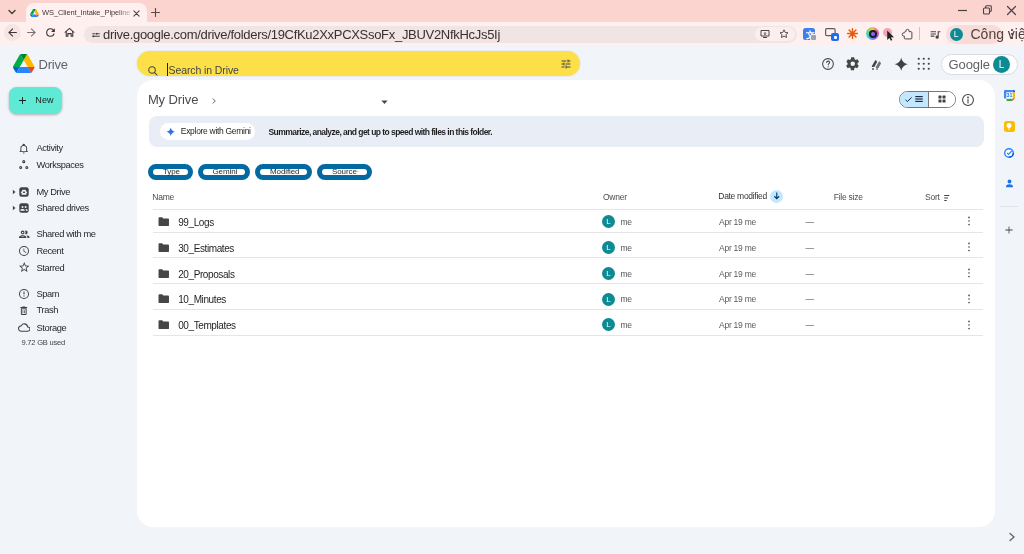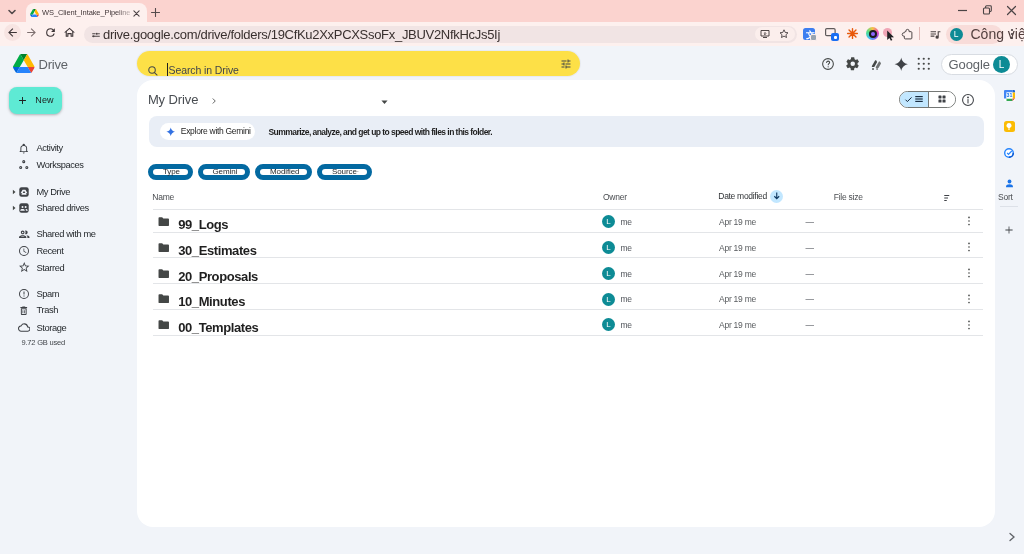--- a/index.html
+++ b/index.html
@@ -45,21 +45,21 @@
   .bc1 { font-size:13px; color:#494d52; letter-spacing:-0.1px; }
   .bc2 { font-size:13px; color:#1f1f1f; letter-spacing:-0.1px; }
   #banner { position:absolute; left:12px; top:35.5px; width:835px; height:31.5px; background:#e9eef6; border-radius:8px; }
   #gempill { position:absolute; left:22.8px; top:42.7px; width:95.5px; height:17.5px; background:#fff; border-radius:9px; white-space:nowrap;
      display:flex; align-items:center; }
   .chip { position:absolute; top:83.5px; height:16px; border:5px solid #0369a1; border-radius:8px; background:#fff;
      display:flex; align-items:center; justify-content:space-between; padding:0 8px 0 10px; }
   .chip span { font-size:8px; color:#26292c; letter-spacing:-0.1px; }
 
   .hdrtxt { font-size:8.5px; color:#4a4d51; letter-spacing:-0.25px; }
-  .rowname { font-size:13px; color:#1f1f1f; font-weight:700; letter-spacing:-0.4px; }
+  .rowname { font-size:10px; color:#1f1f1f; font-weight:400; letter-spacing:-0.4px; }
   .rowsub { font-size:8.5px; color:#585b5e; letter-spacing:-0.25px; }
   .avatarL { width:13px; height:13px; border-radius:50%; background:#0d8b95; color:#fff; font-size:8px;
      display:flex; align-items:center; justify-content:center; }
   .divider { position:absolute; height:1px; background:#e3e5e8; }
 </style>
 </head>
 <body>
 <div id="root">
 
   <div id="tabstrip">
@@ -446,21 +446,21 @@
     <div class="abs hdrtxt" style="left:466px;top:111.5px">Owner</div>
     <div class="abs" style="left:581.3px;top:111px;font-size:8.5px;color:#303336;letter-spacing:-0.3px">Date modified</div>
     <div class="abs" style="left:632.8px;top:109.5px;width:13.5px;height:13.5px;border-radius:50%;background:#c2e7ff"></div>
     <svg class="abs" style="left:635.8px;top:112px" width="7.5" height="8.5" viewBox="0 0 12 14">
         <path d="M6 1v9.5M2 7l4 4 4-4" stroke="#103a63" stroke-width="1.9" fill="none"></path>
       </svg>
     <div class="abs hdrtxt" style="left:696.7px;top:111.5px">File size</div>
     <svg class="abs" style="left:806px;top:112.5px" width="10" height="10" viewBox="0 0 24 24" fill="#3f4247">
         <path d="M3 5h12v2.4H3zM3 10.8h9v2.4H3zM3 16.6h6V19H3z"></path>
       </svg>
-    <div class="abs hdrtxt" style="left:861px;top:111.5px">Sort</div>
+    <div class="abs hdrtxt" style="left:788px;top:111.5px">Sort</div>
     <div class="divider" style="left:16px;top:128.5px;width:830px"></div>
     <div class="abs" style="left:0;top:128.9px;width:858px;height:25.5px">
       <svg class="abs" style="left:20.5px;top:8px" width="11.5" height="9.5" viewBox="0 0 24 20">
           <path d="M1 2.3A1.8 1.8 0 0 1 2.8 0.5h5.9l2.4 2.5h10.1a1.8 1.8 0 0 1 1.8 1.8V17.2a1.8 1.8 0 0 1-1.8 1.8H2.8A1.8 1.8 0 0 1 1 17.2V2.3z" fill="#444746"></path>
         </svg>
       <div class="abs rowname" style="left:41.2px;top:8px">99_Logs</div>
       <div class="abs avatarL" style="left:465px;top:6.3px">L</div>
       <div class="abs rowsub" style="left:483.5px;top:8px;color:#50545a">me</div>
       <div class="abs rowsub" style="left:582px;top:8px">Apr 19 me</div>
       <div class="abs rowsub" style="left:668.5px;top:8px;color:#5f6368">—</div>

